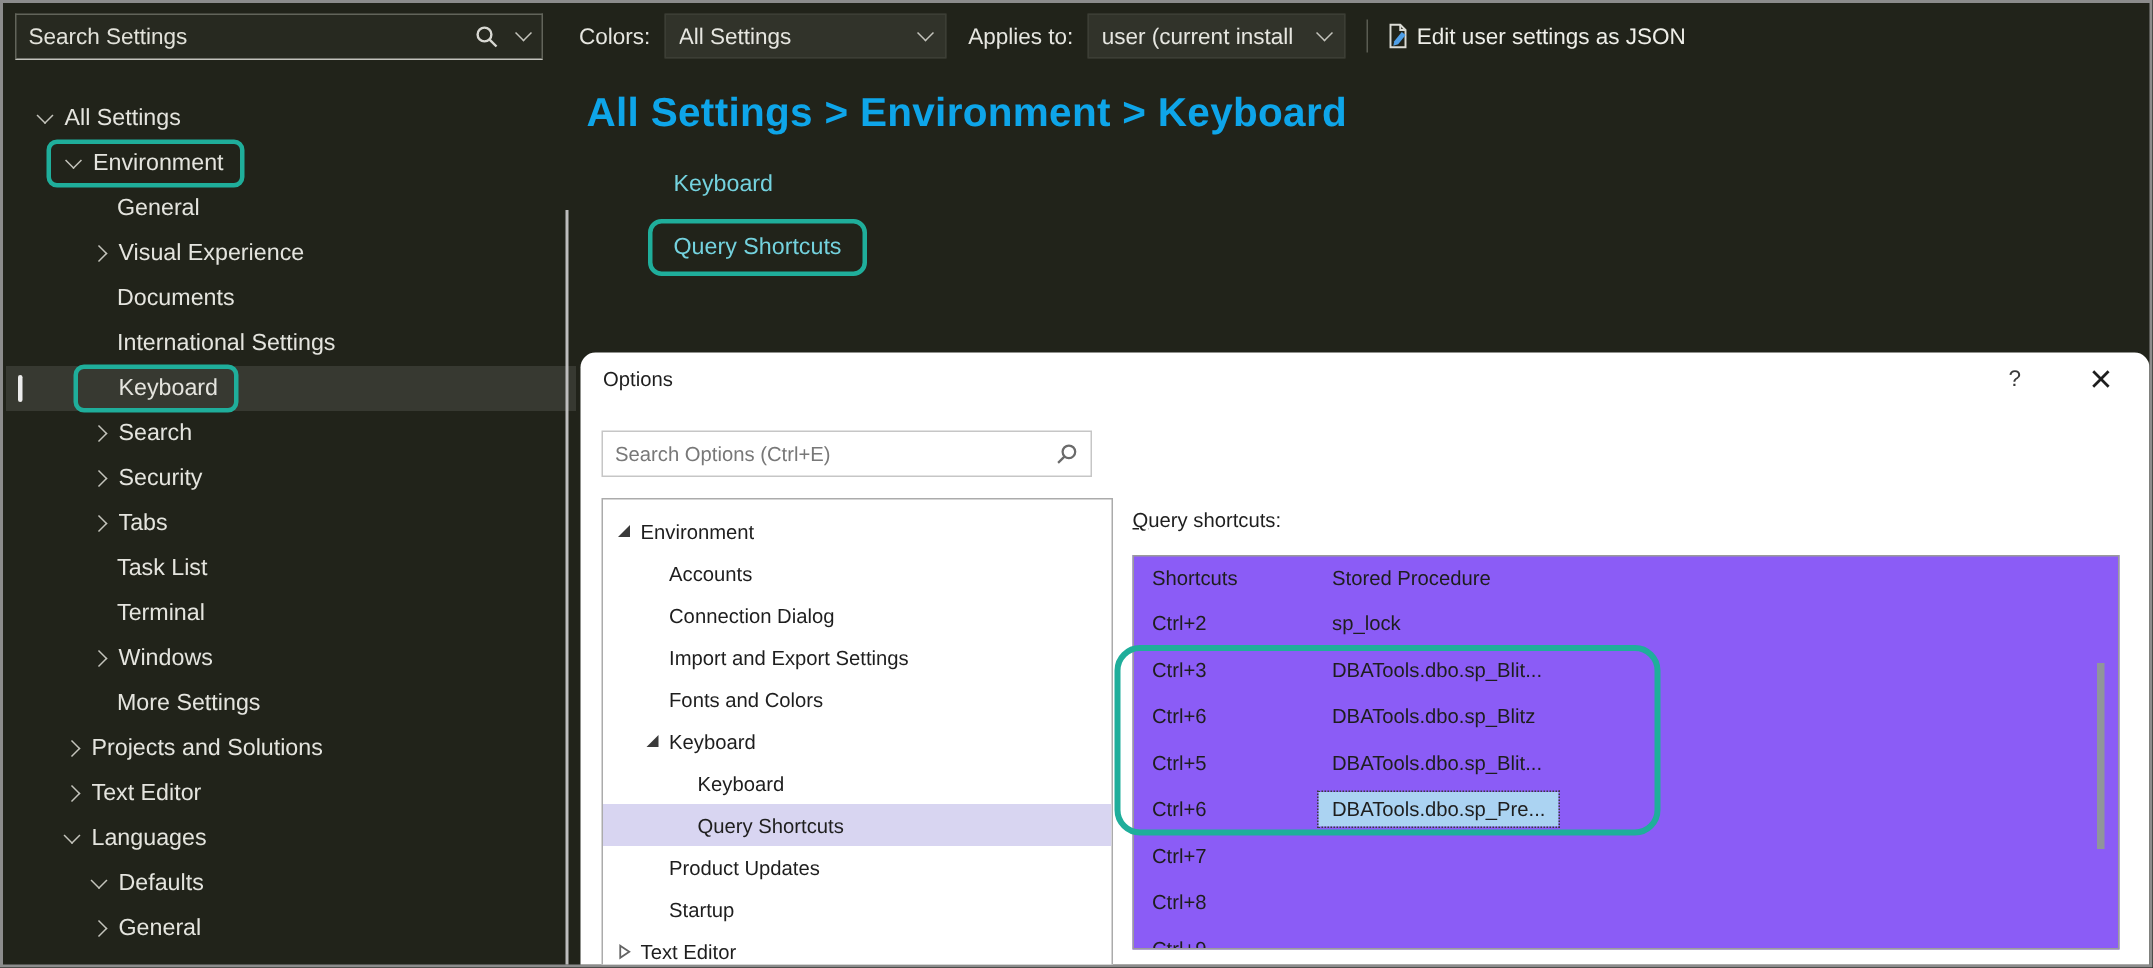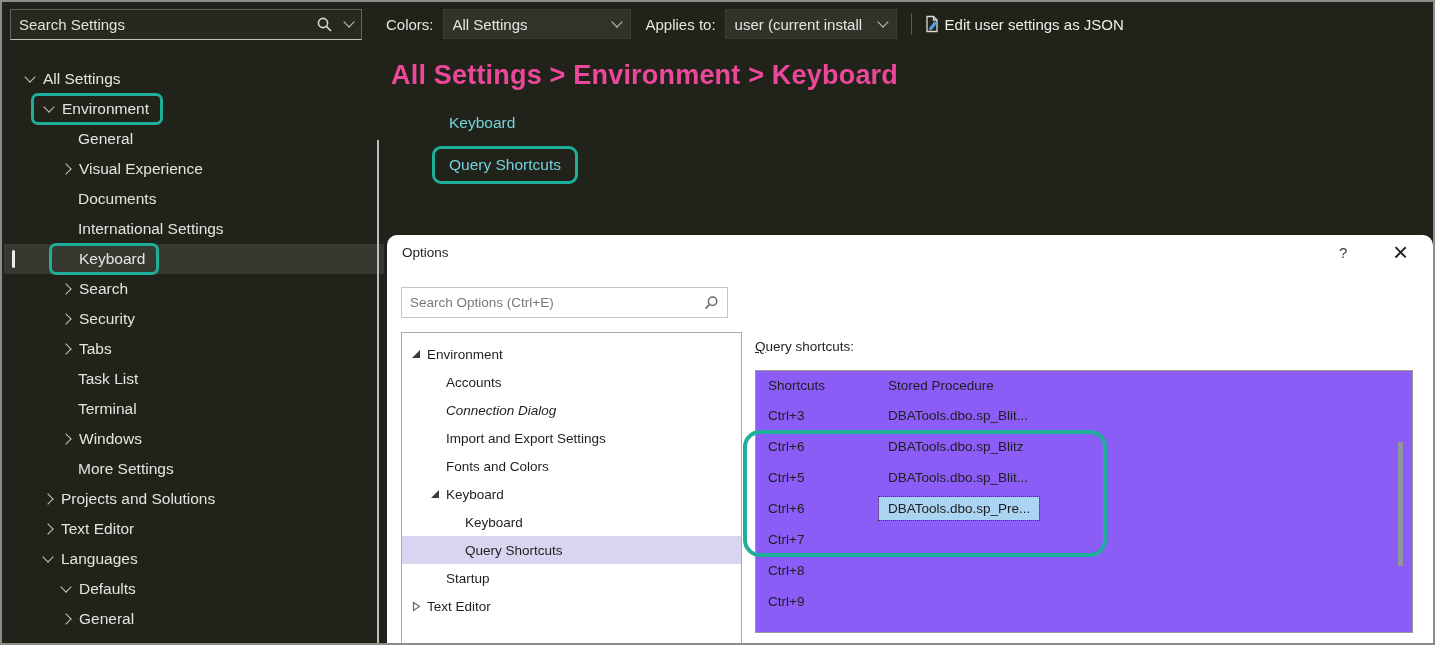--- a/index.html
+++ b/index.html
@@ -28,21 +28,21 @@
   #sidebar-tree{position:absolute;left:2px;top:62px;width:380px;}
   .sb-row{position:relative;height:30px;display:flex;align-items:center;box-sizing:border-box;color:#e4e4de;font-size:15.5px;cursor:pointer;}
   .sb-row.sel{background:#373931;}
   .selbar{position:absolute;left:8px;top:6px;width:3px;height:18px;background:#ececec;border-radius:2px;}
   .sb-wrap{display:inline-flex;align-items:center;height:24px;}
   .sb-wrap .chev{margin-right:9px;flex:none;}
   .sb-wrap .spacer{display:inline-block;width:16px;flex:none;}
   .sb-wrap.teal-box{border:3px solid var(--teal);border-radius:7px;padding:1px 11px;margin-left:-13px;}
   #sidebar-scroll{position:absolute;left:375px;top:138px;width:2px;height:505px;background:#bdbdbd;}
   
-  #breadcrumb{position:absolute;left:389px;top:58px;color:#ec4899;font-size:27px;font-weight:bold;letter-spacing:.2px;}
+  #breadcrumb{position:absolute;left:389px;top:58px;color:#0ea5e9;font-size:27px;font-weight:bold;letter-spacing:.2px;}
   #main-links{position:absolute;left:447px;top:112px;}
   .main-link{color:var(--link);font-size:15.5px;margin-bottom:14px;cursor:pointer;}
   .main-link.boxed{display:inline-block;border:3px solid var(--teal);border-radius:9px;padding:7px 14px;margin-left:-17px;}
   
   #dialog{position:absolute;left:385px;top:233px;width:1046px;height:412px;background:#ffffff;border-radius:10px 10px 0 0;color:#1e1e1e;}
   .dlg-title{position:absolute;left:15px;top:10px;font-size:13.5px;}
   .dlg-help{position:absolute;left:952px;top:9px;font-size:15px;color:#3a3a3a;cursor:pointer;}
   .dlg-close{position:absolute;left:1006px;top:2px;font-size:26px;font-weight:300;color:#1e1e1e;cursor:pointer;}
   .dlg-search{position:absolute;left:14px;top:52px;width:327px;height:31px;box-sizing:border-box;border:1px solid #c6c6c6;display:flex;align-items:center;padding:0 8px;}
   .dlg-search .ph{color:#787878;font-size:13.5px;flex:1;}
@@ -235,21 +235,21 @@
     </div>
     <div id="options-tree">
         <div class="ot-row" style="padding-left: 10px;">
           <span class="tri-exp"></span>
           <span>Environment</span>
         </div>
         <div class="ot-row" style="padding-left: 29px;">
           <span class="glyph"></span>
           <span>Accounts</span>
         </div>
-        <div class="ot-row" style="padding-left: 29px; font-style: italic;">
+        <div class="ot-row" style="padding-left: 29px;">
           <span class="glyph"></span>
           <span>Connection Dialog</span>
         </div>
         <div class="ot-row" style="padding-left: 29px;">
           <span class="glyph"></span>
           <span>Import and Export Settings</span>
         </div>
         <div class="ot-row" style="padding-left: 29px;">
           <span class="glyph"></span>
           <span>Fonts and Colors</span>
@@ -258,38 +258,43 @@
           <span class="tri-exp"></span>
           <span>Keyboard</span>
         </div>
         <div class="ot-row" style="padding-left: 48px;">
           <span class="glyph"></span>
           <span>Keyboard</span>
         </div>
         <div class="ot-row sel" style="padding-left: 48px;">
           <span class="glyph"></span>
           <span>Query Shortcuts</span>
+        </div>
+        <div class="ot-row" style="padding-left: 29px;">
+          <span class="glyph"></span>
+          <span>Product Updates</span>
         </div>
         <div class="ot-row" style="padding-left: 29px;">
           <span class="glyph"></span>
           <span>Startup</span>
         </div>
         <div class="ot-row" style="padding-left: 10px;">
           <span class="tri-col">
             <svg width="9" height="11" viewBox="0 0 9 11">
               <path d="M1.5 1.5 L7.5 5.5 L1.5 9.5 Z" fill="#ffffff" stroke="#646464" stroke-width="1.2"></path>
             </svg>
           </span>
           <span>Text Editor</span>
         </div>
       </div>
     <div class="qs-label">Query shortcuts:</div>
     <div id="qs-table">
       <div id="qs-rows">
           <div class="qs-header"><span class="qs-c1">Shortcuts</span><span class="qs-c2">Stored Procedure</span></div>
+          <div class="qs-row"><span class="qs-c1">Ctrl+2</span><span class="qs-c2">sp_lock</span></div>
           <div class="qs-row"><span class="qs-c1">Ctrl+3</span><span class="qs-c2">DBATools.dbo.sp_Blit...</span></div>
           <div class="qs-row"><span class="qs-c1">Ctrl+6</span><span class="qs-c2">DBATools.dbo.sp_Blitz</span></div>
           <div class="qs-row"><span class="qs-c1">Ctrl+5</span><span class="qs-c2">DBATools.dbo.sp_Blit...</span></div>
           <div class="qs-row"><span class="qs-c1">Ctrl+6</span><span class="qs-c2"><span class="cell-sel">DBATools.dbo.sp_Pre...</span></span></div>
           <div class="qs-row"><span class="qs-c1">Ctrl+7</span><span class="qs-c2"></span></div>
           <div class="qs-row"><span class="qs-c1">Ctrl+8</span><span class="qs-c2"></span></div>
           <div class="qs-row"><span class="qs-c1">Ctrl+9</span><span class="qs-c2"></span></div>
         </div>
       <div id="qs-scrollbar"></div>
     </div>

